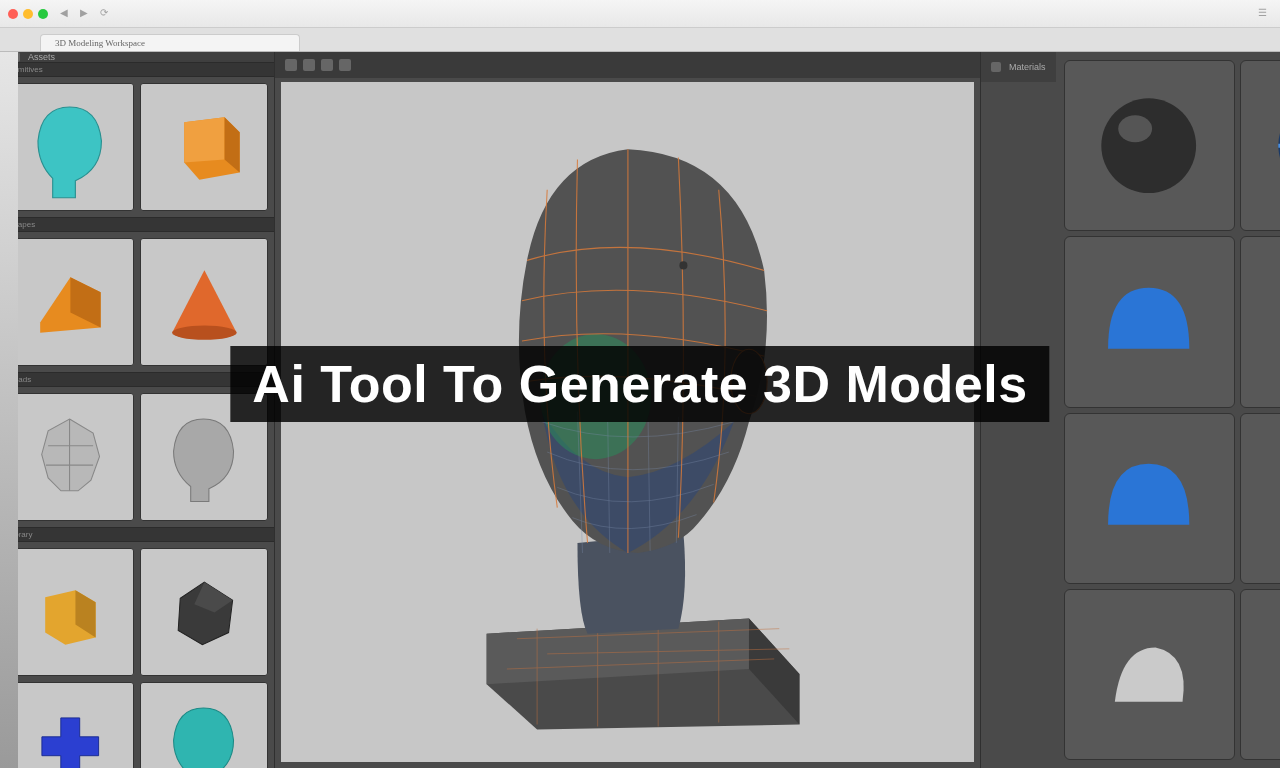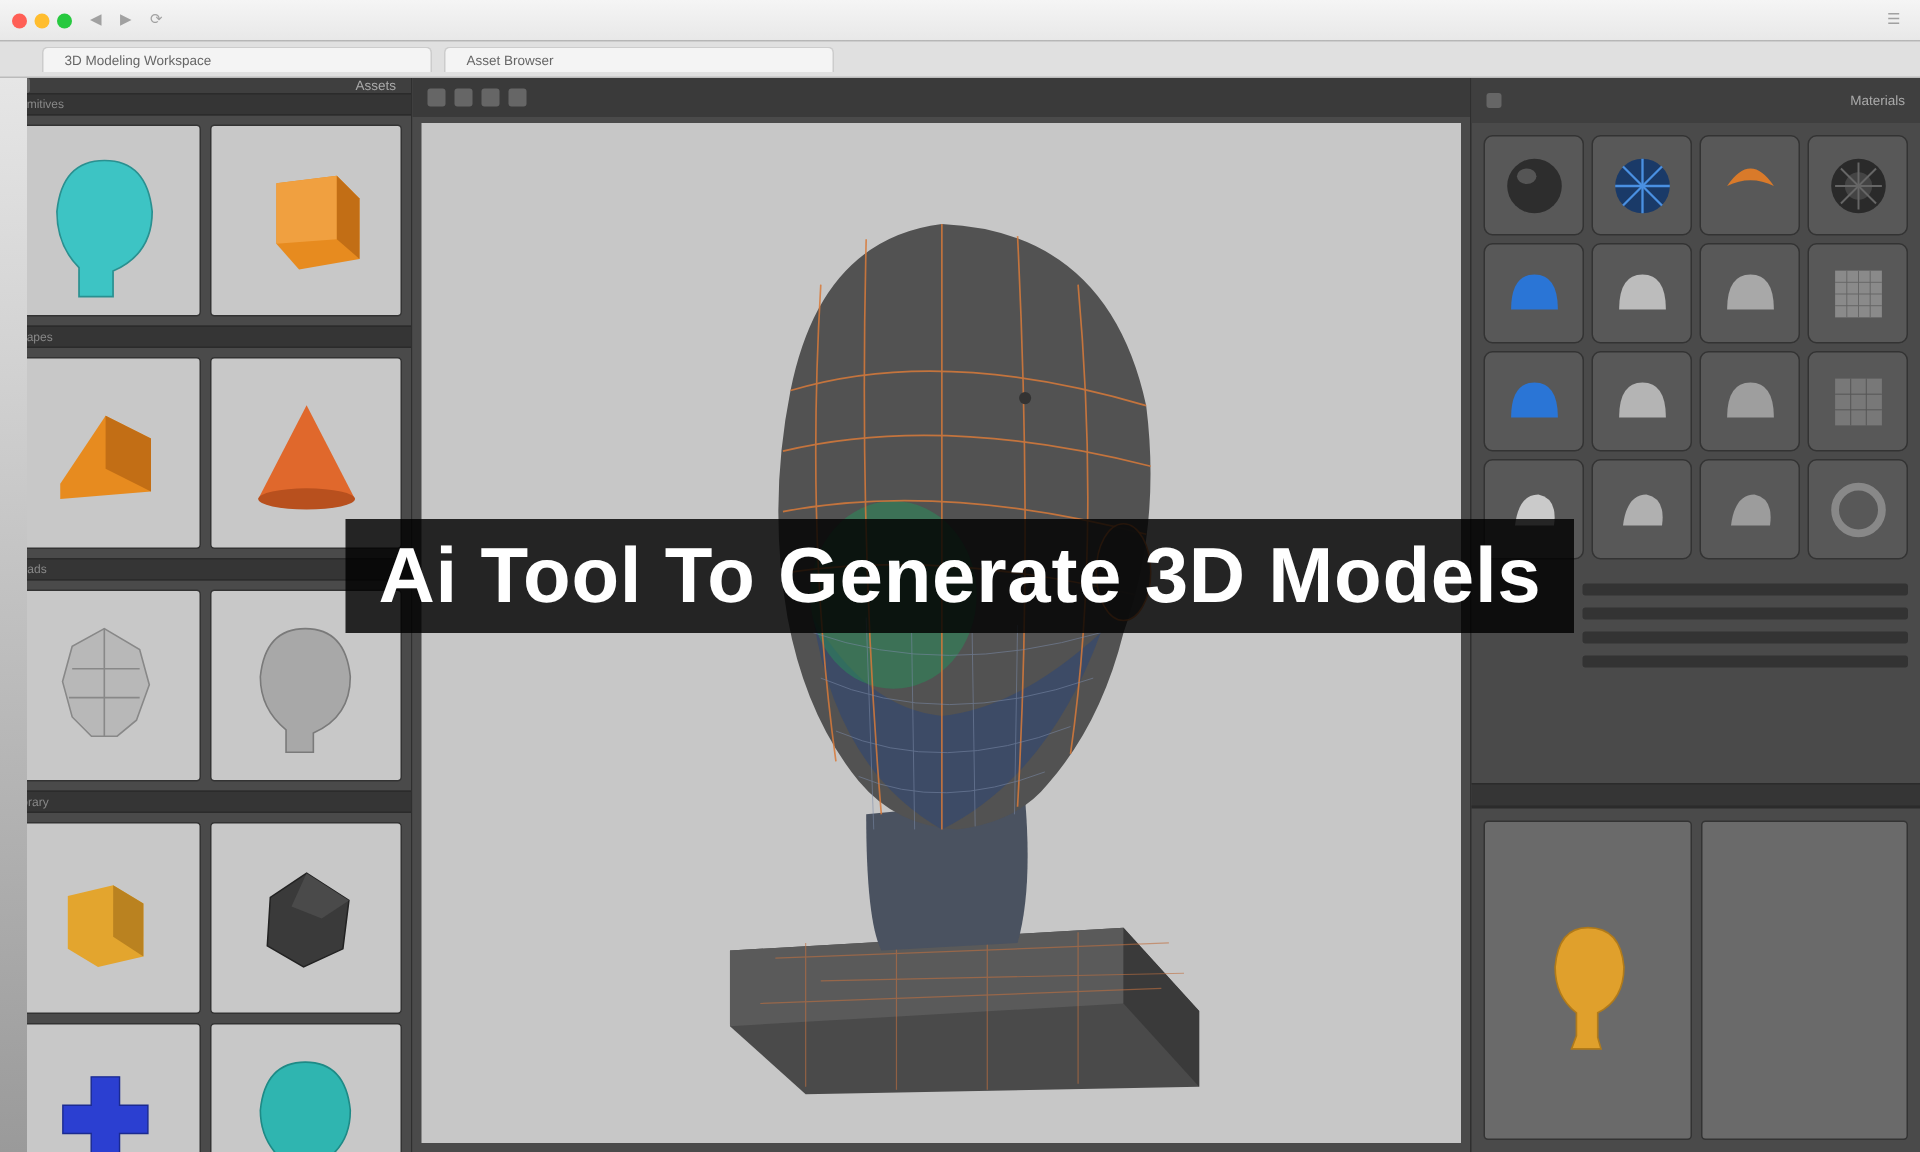--- a/index.html
+++ b/index.html
@@ -27,23 +27,24 @@
 .traffic { display:flex; gap:5px; margin-right:6px; }
 .dot { width:10px; height:10px; border-radius:50%; background:#ff5f56; }
 .dot.y{background:#ffbd2e;} .dot.g{background:#27c93f;}
 .tc-spacer { flex:1; }
 .top-icon { width:14px; height:14px; opacity:.5; display:inline-block; }
 
 .tab-strip {
   height: 24px;
   background:#e0e0e0;
   border-bottom:1px solid #bbb;
-  display:flex; align-items:center;
-  padding:0 140px 0 28px;
+  display:flex; align-items:flex-end;
+  padding:0 140px 0 40px;
   gap:8px;
+  font-family:Liberation Serif, serif;
 }
 .tab-strip .tab {
   font-size:9px; color:#666;
   background:#f4f4f4; border:1px solid #ccc; border-bottom:none;
   padding:3px 14px; border-radius:4px 4px 0 0;
   flex:1; max-width:260px;
   white-space:nowrap; overflow:hidden; text-overflow:ellipsis;
 }
 
 .main {
@@ -55,21 +56,21 @@
 
 .left-panel {
   width: 275px;
   background:#4a4a4a;
   display:flex; flex-direction:column;
   border-right:1px solid #2f2f2f;
 }
 .panel-header {
   height:30px; background:#3f3f3f;
   display:flex; align-items:center;
-  padding:0 10px; gap:8px;justify-content:space-between;
+  padding:0 10px; gap:8px;
 }
 .panel-header span { font-size:9px; color:#aaa; }
 .panel-header .sq { width:10px;height:10px;background:#666;border-radius:2px; }
 
 .section-bar {
   height:16px; background:#353535;
   border-top:1px solid #2b2b2b; border-bottom:1px solid #2b2b2b;
   font-size:8px; color:#888; padding:2px 8px;
 }
 
@@ -105,21 +106,21 @@
   position:relative;
   display:flex; align-items:center; justify-content:center;
   overflow:hidden;
 }
 
 
 .right-panel {
   width: 300px;
   background:#4a4a4a;
   border-left:1px solid #2f2f2f;
-  display:flex; flex-direction:column;
+  display:flex; flex-direction:row;
 }
 .material-grid {
   display:grid;
   grid-template-columns: repeat(4, 1fr);
   gap:5px; padding:8px;
 }
 .mat {
   aspect-ratio:1/1;
   background:#585858;
   border-radius:6px;
@@ -179,21 +180,20 @@
   </div>
   <span class="top-icon">◀</span>
   <span class="top-icon">▶</span>
   <span class="top-icon">⟳</span>
   <span class="tc-spacer"></span>
   <span class="top-icon">☰</span>
 </div>
 
 <div class="tab-strip">
   <div class="tab">3D Modeling Workspace</div>
-  <div class="tab">Asset Browser</div>
 </div>
 
 <div class="main">
   <div class="arm-edge"></div>
 
   <div class="left-panel">
     <div class="panel-header">
       <span class="sq"></span>
       <span>Assets</span>
     </div>

